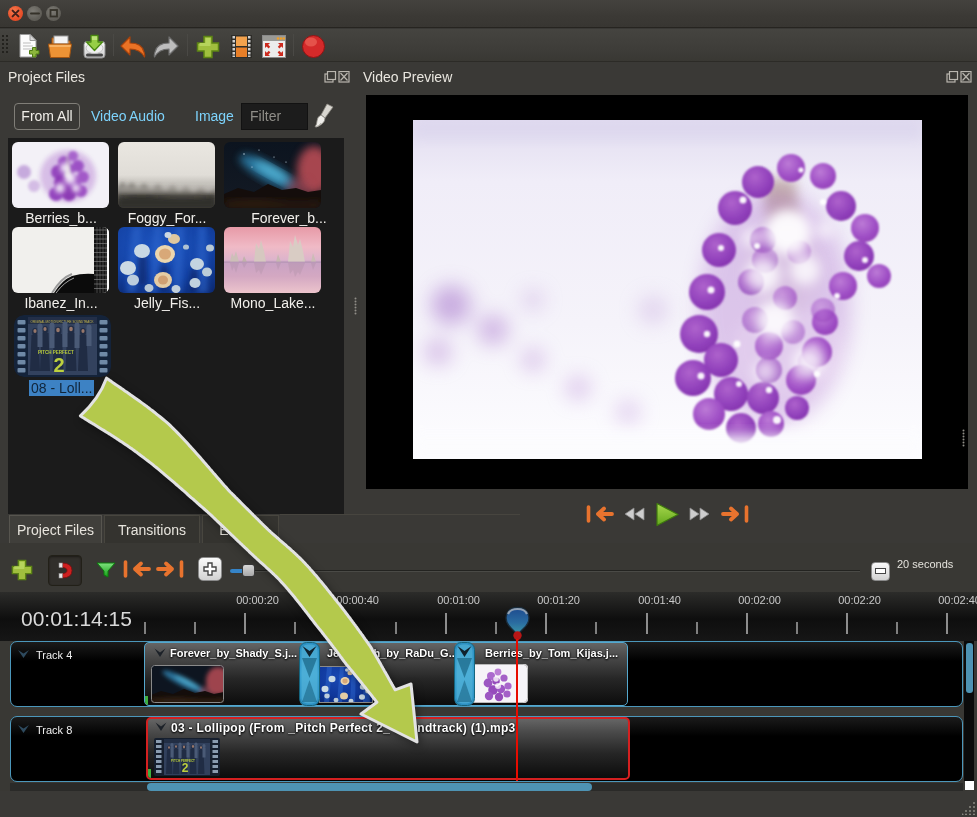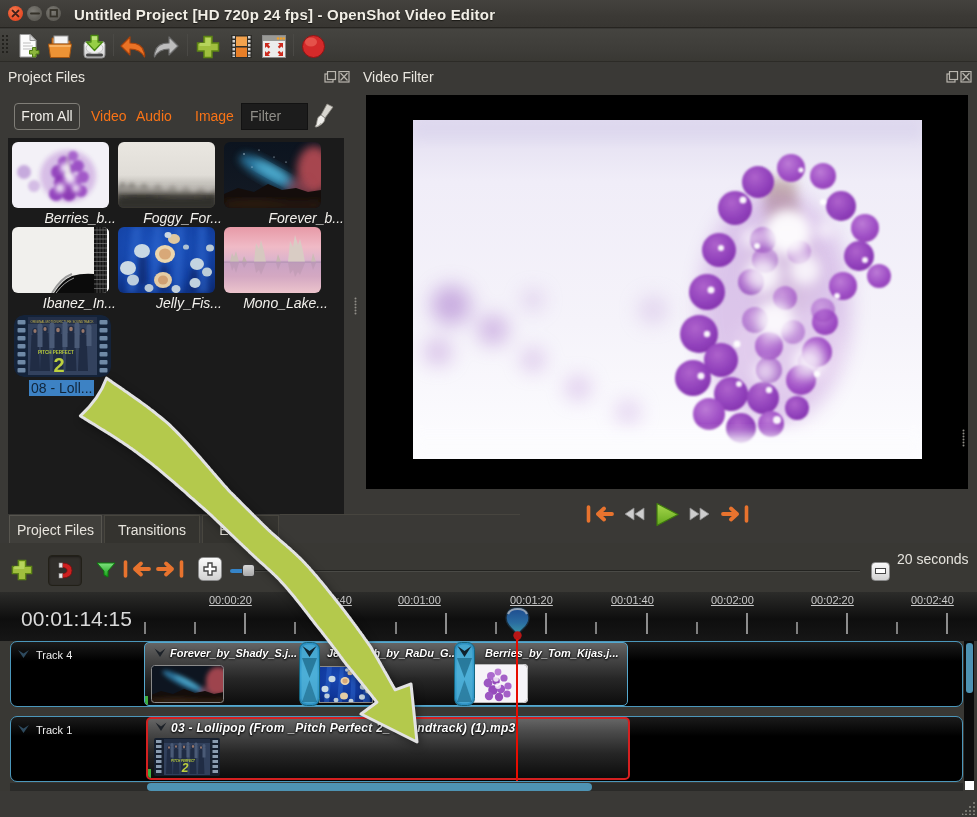--- a/index.html
+++ b/index.html
@@ -23,51 +23,51 @@
   background:linear-gradient(#454440,#3d3c38 70%,#393833); border-bottom:1px solid #2c2b27; }
 .tsep { position:absolute; top:5px; width:1px; height:22px; background:#2e2d29; border-right:1px solid #4a4945; }
 
 
 .dockhead { position:absolute; color:#e9e6df; font-size:14px; }
 
 
 #filterrow { position:absolute; left:0px; top:100px; width:352px; height:34px; }
 #showall { position:absolute; left:14px; top:3px; width:66px; height:27px; border:1px solid #807e78;
   border-radius:4px; color:#efede8; font-size:14px; text-align:center; line-height:25px; }
-.fbtn { position:absolute; top:3px; color:#f97316; font-size:14px; line-height:27px; }
+.fbtn { position:absolute; top:3px; color:#7dd3fc; font-size:14px; line-height:27px; }
 #filterbox { position:absolute; left:241px; top:3px; width:67px; height:27px; background:#1c1c1c;
   border:1px solid #121212; color:#8f8d88; font-size:14px; line-height:25px; padding-left:8px; }
 #filegrid { position:absolute; left:8px; top:138px; width:336px; height:376px; background:#1b1b1b; }
 .thumb { position:absolute; width:97px; height:66px; border-radius:6px; overflow:hidden; }
-.tlabel { position:absolute; width:110px; text-align:right; color:#f2f0ec; font-size:14px;font-style:italic; }
+.tlabel { position:absolute; width:110px; text-align:center; color:#f2f0ec; font-size:14px; }
 #selbadge { position:absolute; background:#3d82c4; color:#10253a; font-size:14px; padding:0 2px; }
 
 
 #lefttabs { position:absolute; left:0; top:514px; width:520px; height:29px; }
 .tab { position:absolute; top:1px; height:28px; font-size:14px; color:#e7e4dd; text-align:center; }
 
 
 #videobox { position:absolute; left:366px; top:95px; width:602px; height:394px; background:#000; }
 #transport { position:absolute; left:576px; top:500px; width:200px; height:28px; }
 
 
 #tlpanel { position:absolute; left:0; top:543px; width:977px; height:274px; background:#393834; }
 #tltoolbar { position:absolute; left:0; top:0px; width:977px; height:49px; }
 #ruler { position:absolute; left:0; top:49px; width:977px; height:49px;
   background:linear-gradient(#2c2c2a,#0e0e0e 55%,#161616); }
 #bigtime { position:absolute; left:21px; top:15px; color:#d9d9d9; font-size:21px; }
-.rlabel { position:absolute; top:2px; width:70px; margin-left:-35px; text-align:left; color:#c9c9c9; font-size:11px;text-decoration:underline; }
+.rlabel { position:absolute; top:2px; width:70px; margin-left:-35px; text-align:right; color:#c9c9c9; font-size:11px; }
 .tickmaj { position:absolute; top:21px; width:2px; height:21px; background:#8d8d8d; }
 .tickmin { position:absolute; top:30px; width:2px; height:12px; background:#7f7f7f; }
 #tracksarea { position:absolute; left:0; top:98px; width:977px; height:124px; }
 .track { position:absolute; left:10px; width:953px; height:66px; border:1px solid #4b97bb; border-radius:7px;
   background:linear-gradient(#1b1b1b,#000 30%,#000); }
 .trackname { position:absolute; left:25px; top:7px; color:#efefef; font-size:11px; }
 .clip { position:absolute; border-radius:5px; overflow:hidden;
-  background:linear-gradient(#656565,#4a4a4a 22%,#262626 58%,#0c0c0c);font-style:italic; }
+  background:linear-gradient(#656565,#4a4a4a 22%,#262626 58%,#0c0c0c); }
 .cliptitle { position:absolute; left:22px; top:4px; color:#fff; font-size:11px; font-weight:bold;
   white-space:nowrap; text-shadow:0 1px 2px #000, 0 0 2px #000; }
 #hscroll { position:absolute; left:10px; top:240px; width:953px; height:8px; background:#2a2a28; }
 #hthumb { position:absolute; left:137px; top:0px; width:445px; height:8px; background:#4e93b3; border-radius:4px; }
 #bottombar { position:absolute; left:0; top:248px; width:977px; height:26px; background:#3a3936; }
 #redline { position:absolute; left:516px; top:96px; width:2px; height:142px; background:#e80c00; }
 #vscroll { position:absolute; left:964px; top:98px; width:10px; height:140px; background:#0a0a0a; }
 #vthumb { position:absolute; left:2px; top:2px; width:7px; height:50px; background:#4e93b3; border-radius:3px; }
 #vcorner { position:absolute; left:965px; top:238px; width:9px; height:9px; background:#fff; }
 </style>
@@ -77,21 +77,20 @@
 
   <div id="titlebar">
     <div class="winbtn" id="btnclose"></div>
     <div class="winbtn" id="btnmin"></div>
     <div class="winbtn" id="btnmax"></div>
     <svg class="abs" style="left:8px;top:6px" width="53" height="15" viewBox="0 0 53 15">
       <path d="M4.6 4.6 L10.4 10.4 M10.4 4.6 L4.6 10.4" stroke="#41201a" stroke-width="2" stroke-linecap="round"></path>
       <path d="M23 7.5 L31 7.5" stroke="#343129" stroke-width="2" stroke-linecap="round"></path>
       <rect x="42.5" y="4" width="6.5" height="6.5" fill="none" stroke="#343129" stroke-width="1.8"></rect>
     </svg>
-    <div id="titletext">Untitled Project [HD 720p 24 fps] - OpenShot Video Editor</div>
   </div>
 
   <div id="toolbar">
     <svg class="abs" style="left:2px;top:6px" width="8" height="21" viewBox="0 0 8 21">
       <g fill="#23221e">
         <rect x="0" y="0" width="2" height="2"></rect>
           <rect x="4" y="0" width="2" height="2"></rect>
         <rect x="0" y="4" width="2" height="2"></rect>
           <rect x="4" y="4" width="2" height="2"></rect>
         <rect x="0" y="8" width="2" height="2"></rect>
@@ -194,21 +193,21 @@
   <div class="dockhead" style="left:8px;top:69px">Project Files</div>
   <svg class="abs" style="left:324px;top:71px" width="26" height="12" viewBox="0 0 26 12">
     <rect x="1" y="3" width="8" height="8" fill="none" stroke="#b9b6af" stroke-width="1.2"></rect>
     <rect x="3.5" y="0.5" width="8" height="8" fill="#3a3936" stroke="#b9b6af" stroke-width="1.2"></rect>
     <rect x="15" y="0.5" width="10" height="10.5" fill="none" stroke="#b9b6af" stroke-width="1.2"></rect>
     <path d="M16.5 2 L23.5 9.5 M23.5 2 L16.5 9.5" stroke="#b9b6af" stroke-width="1.2"></path>
   </svg>
   <div id="filterrow">
     <div id="showall">From All</div>
     <div class="fbtn" style="left:91px">Video</div>
-    <div class="fbtn" style="left:136px">Audio</div>
+    <div class="fbtn" style="left:129px">Audio</div>
     <div class="fbtn" style="left:195px">Image</div>
     <div id="filterbox">Filter</div>
     <svg class="abs" style="left:313px;top:2px" width="22" height="30" viewBox="0 0 22 30">
       <path d="M14 2 L20 5 L12 16 L8 13 Z" fill="#d8d6d0" stroke="#8a8880" stroke-width="0.8"></path>
       <path d="M8 13 L12 16 Q12 19 10 21 Q6 25 2 25 Q4 22 4 19 Q4 15 8 13 Z" fill="#efeeea" stroke="#8a8880" stroke-width="0.8"></path>
       <path d="M3 25 Q6 24 8 21" stroke="#b9b7b0" fill="none"></path>
     </svg>
   </div>
   <div id="filegrid">
 
@@ -464,21 +463,21 @@
     </div>
     <div id="selbadge" style="left:21px;top:242px">08 - Loll...</div>
   </div>
   <div id="lefttabs">
     <div class="tab" style="left:9px;width:93px;background:#403f3b;border:1px solid #57554f;border-bottom:none;line-height:28px;">Project Files</div>
     <div class="tab" style="left:104px;width:96px;background:#34332f;border:1px solid #48463f;border-bottom:none;line-height:28px;">Transitions</div>
     <div class="tab" style="left:202px;width:77px;background:#34332f;border:1px solid #48463f;border-bottom:none;line-height:28px;">Effects</div>
     <div class="abs" style="left:280px;top:0px;width:240px;height:1px;background:#47453f"></div>
   </div>
 
-  <div class="dockhead" style="left:363px;top:69px">Video Filter</div>
+  <div class="dockhead" style="left:363px;top:69px">Video Preview</div>
   <svg class="abs" style="left:946px;top:71px" width="26" height="12" viewBox="0 0 26 12">
     <rect x="1" y="3" width="8" height="8" fill="none" stroke="#b9b6af" stroke-width="1.2"></rect>
     <rect x="3.5" y="0.5" width="8" height="8" fill="#3a3936" stroke="#b9b6af" stroke-width="1.2"></rect>
     <rect x="15" y="0.5" width="10" height="10.5" fill="none" stroke="#b9b6af" stroke-width="1.2"></rect>
     <path d="M16.5 2 L23.5 9.5 M23.5 2 L16.5 9.5" stroke="#b9b6af" stroke-width="1.2"></path>
   </svg>
   <div id="videobox">
     <svg style="position:absolute;left:47px;top:25px" width="509" height="339" viewBox="0 0 509 339">
       <defs>
         <linearGradient id="pvbg" x1="0" y1="0" x2="0" y2="1">
@@ -696,27 +695,27 @@
       <svg class="abs" style="left:203px;top:19px" width="14" height="14" viewBox="0 0 14 14">
         <path d="M5 1 h4 v4 h4 v4 h-4 v4 h-4 v-4 h-4 v-4 h4 Z" fill="#fff" stroke="#444" stroke-width="1.4"></path>
       </svg>
 
       <div class="abs" style="left:230px;top:26px;width:18px;height:4px;background:#3584c8;border-radius:2px"></div>
       <div class="abs" style="left:248px;top:27px;width:612px;height:2px;background:#232320;border-bottom:1px solid #4a4a46"></div>
       <div class="abs" style="left:242px;top:21px;width:13px;height:13px;background:linear-gradient(#d8d8d8,#a8a8a8);border:1px solid #3a3a3a;border-radius:3px"></div>
 
       <div class="abs" style="left:871px;top:19px;width:19px;height:19px;background:linear-gradient(#fafafa,#d2d2d2);border:1px solid #8a8a8a;border-radius:4px"></div>
       <div class="abs" style="left:875px;top:25px;width:11px;height:6px;background:#fff;border:1.5px solid #444"></div>
-      <div class="abs" style="left:897px;top:8px;color:#e4e2dc;font-size:14px">20 seconds</div>
+      <div class="abs" style="left:897px;top:15px;color:#e4e2dc;font-size:11px">20 seconds</div>
     </div>
     <div id="ruler">
       <div id="bigtime">00:01:14:15</div>
       <div class="rlabel" style="left:244px">00:00:20</div>
       <div class="rlabel" style="left:344px">00:00:40</div>
-      <div class="rlabel" style="left:433px">00:01:00</div>
+      <div class="rlabel" style="left:445px">00:01:00</div>
       <div class="rlabel" style="left:545px">00:01:20</div>
       <div class="rlabel" style="left:646px">00:01:40</div>
       <div class="rlabel" style="left:746px">00:02:00</div>
       <div class="rlabel" style="left:846px">00:02:20</div>
       <div class="rlabel" style="left:946px">00:02:40</div>
       <div class="tickmin" style="left:144px"></div>
       <div class="tickmin" style="left:194px"></div>
       <div class="tickmaj" style="left:244px"></div>
       <div class="tickmin" style="left:294px"></div>
       <div class="tickmaj" style="left:344px"></div>
@@ -748,21 +747,21 @@
       </svg>
     </div>
     <div id="tracksarea">
       <div class="track" style="top:0px">
           <div class="trackname">Track 4</div>
         <svg class="abs" style="left:6px;top:7px" width="13" height="10" viewBox="0 0 13 10">
             <path d="M1 1 L6.5 9 L12 1 L6.5 4.5 Z" fill="#2e4a5e"></path>
           </svg>
         </div>
       <div class="track" style="top:75px">
-          <div class="trackname">Track 1</div>
+          <div class="trackname">Track 8</div>
         <svg class="abs" style="left:6px;top:7px" width="13" height="10" viewBox="0 0 13 10">
             <path d="M1 1 L6.5 9 L12 1 L6.5 4.5 Z" fill="#2e4a5e"></path>
           </svg>
         </div>
 
       <div class="clip" style="left:144px;top:1px;width:166px;height:64px;border:1px solid #55a8ce;">
         <svg class="abs" style="left:8px;top:4px" width="14" height="11" viewBox="0 0 14 11">
             <path d="M1.5 1.5 L7 10 L12.5 1.5 L7 5.5 Z" fill="#1c2128"></path>
           </svg>
         <div class="cliptitle" style="left:25px">Forever_by_Shady_S.j...</div>

